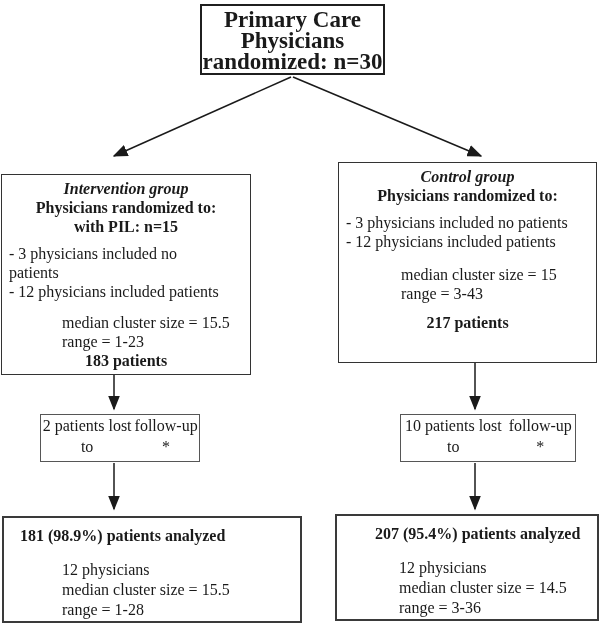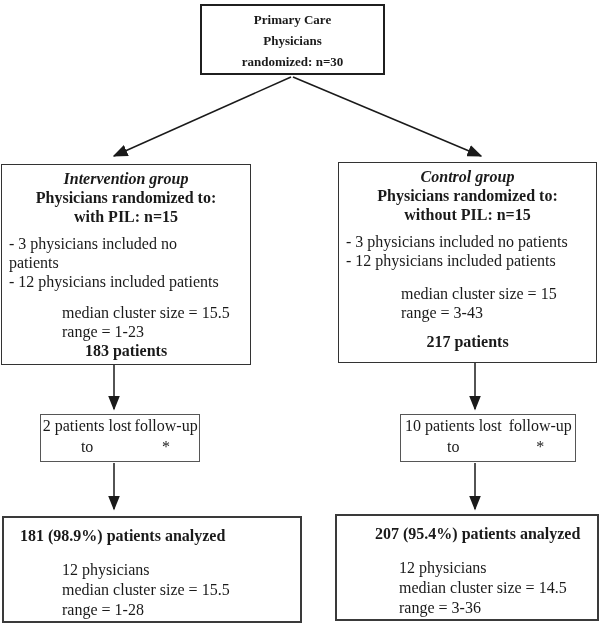--- a/index.html
+++ b/index.html
@@ -18,30 +18,30 @@
     box-sizing: border-box;
     font-size: 16px;
     line-height: 19px;
   }
   
   #top-box {
     left: 200px; top: 4px; width: 185px; height: 71px;
     border: 2px solid #1f1f1f;
     text-align: center;
     font-weight: bold;
-    font-size: 13px;
+    font-size: 23px;
     line-height: 21px;
     padding-top: 3px;
   }
   
   .group-box {
     border: 1.5px solid #333333;
     padding: 4px 4px 0 4px;
   }
-  #intervention-box { left: 1px;  top: 164px; width: 250px; height: 201px; }
+  #intervention-box { left: 1px;  top: 174px; width: 250px; height: 201px; }
   #control-box      { left: 338px; top: 162px; width: 259px; height: 201px; }
   .group-head { text-align: center; font-weight: bold; }
   .group-name { font-style: italic; }
   .bullets { margin-top: 8px; text-align: left; padding-left: 3px; }
   .stats-i { margin-left: 56px; margin-top: 12px; }
   .stats-c { margin-left: 58px; margin-top: 14px; }
   .total-line { text-align: center; font-weight: bold; margin-top: 10px; }
   #intervention-box .total-line { margin-top: 0; }
   
   .lost-box {
@@ -117,21 +117,20 @@
       <div>median cluster size = 15.5</div>
       <div>range = 1-23</div>
     </div>
     <div class="total-line">183 patients</div>
   </div>
 
   <div class="box group-box" id="control-box">
     <div class="group-head">
       <div class="group-name">Control group</div>
       <div>Physicians randomized to:</div>
-      <div>without PIL: n=15</div>
     </div>
     <div class="bullets">
       <div>- 3 physicians included no patients</div>
       <div>- 12 physicians included patients</div>
     </div>
     <div class="stats-c">
       <div>median cluster size = 15</div>
       <div>range = 3-43</div>
     </div>
     <div class="total-line">217 patients</div>

